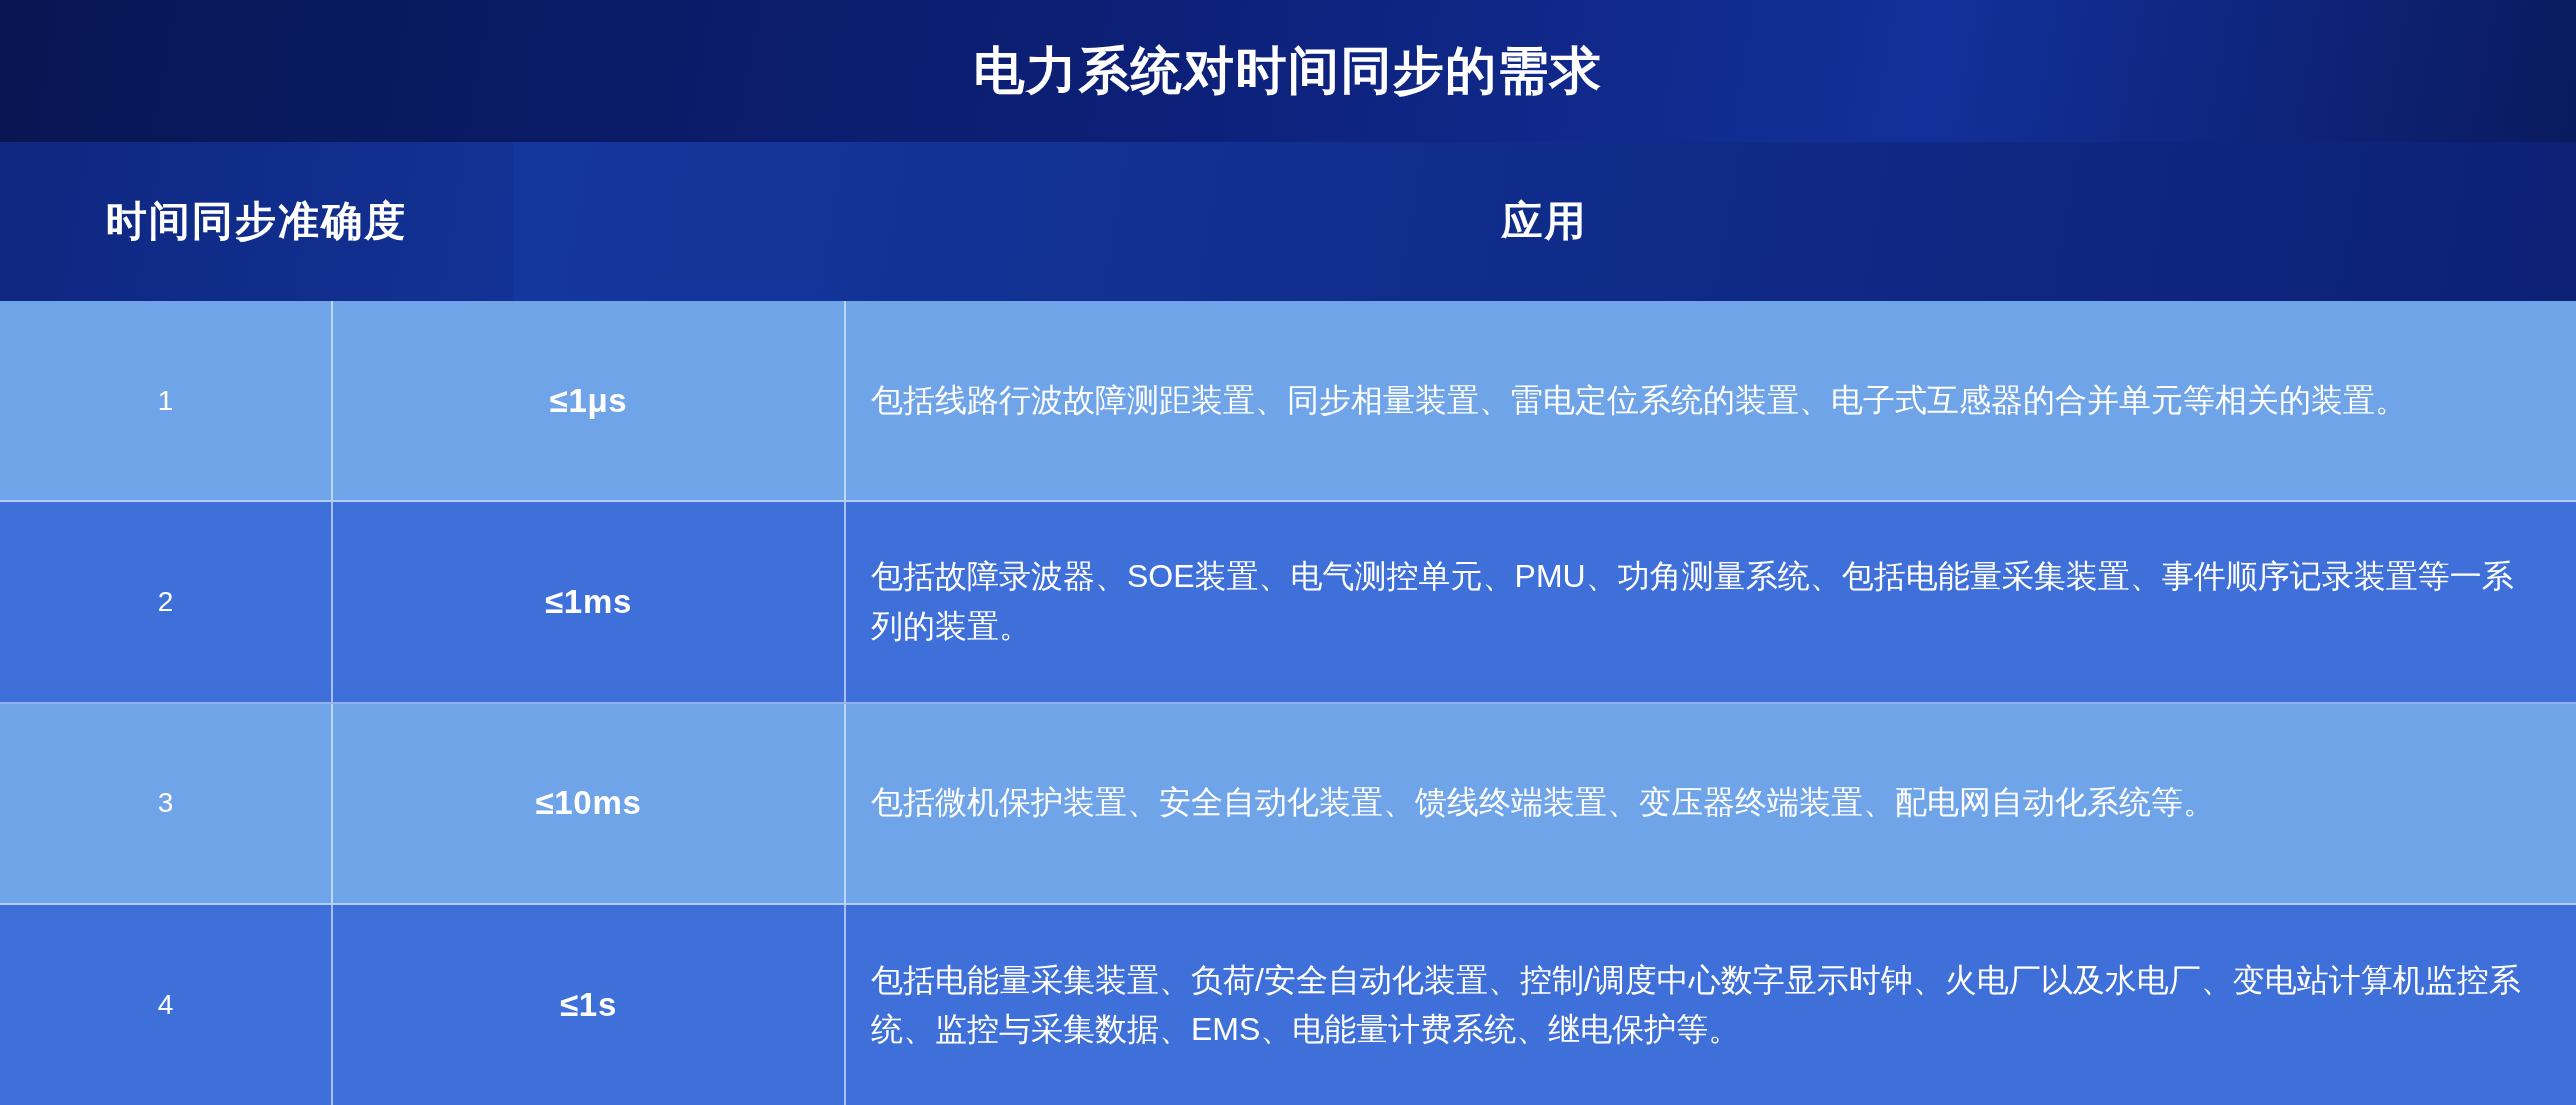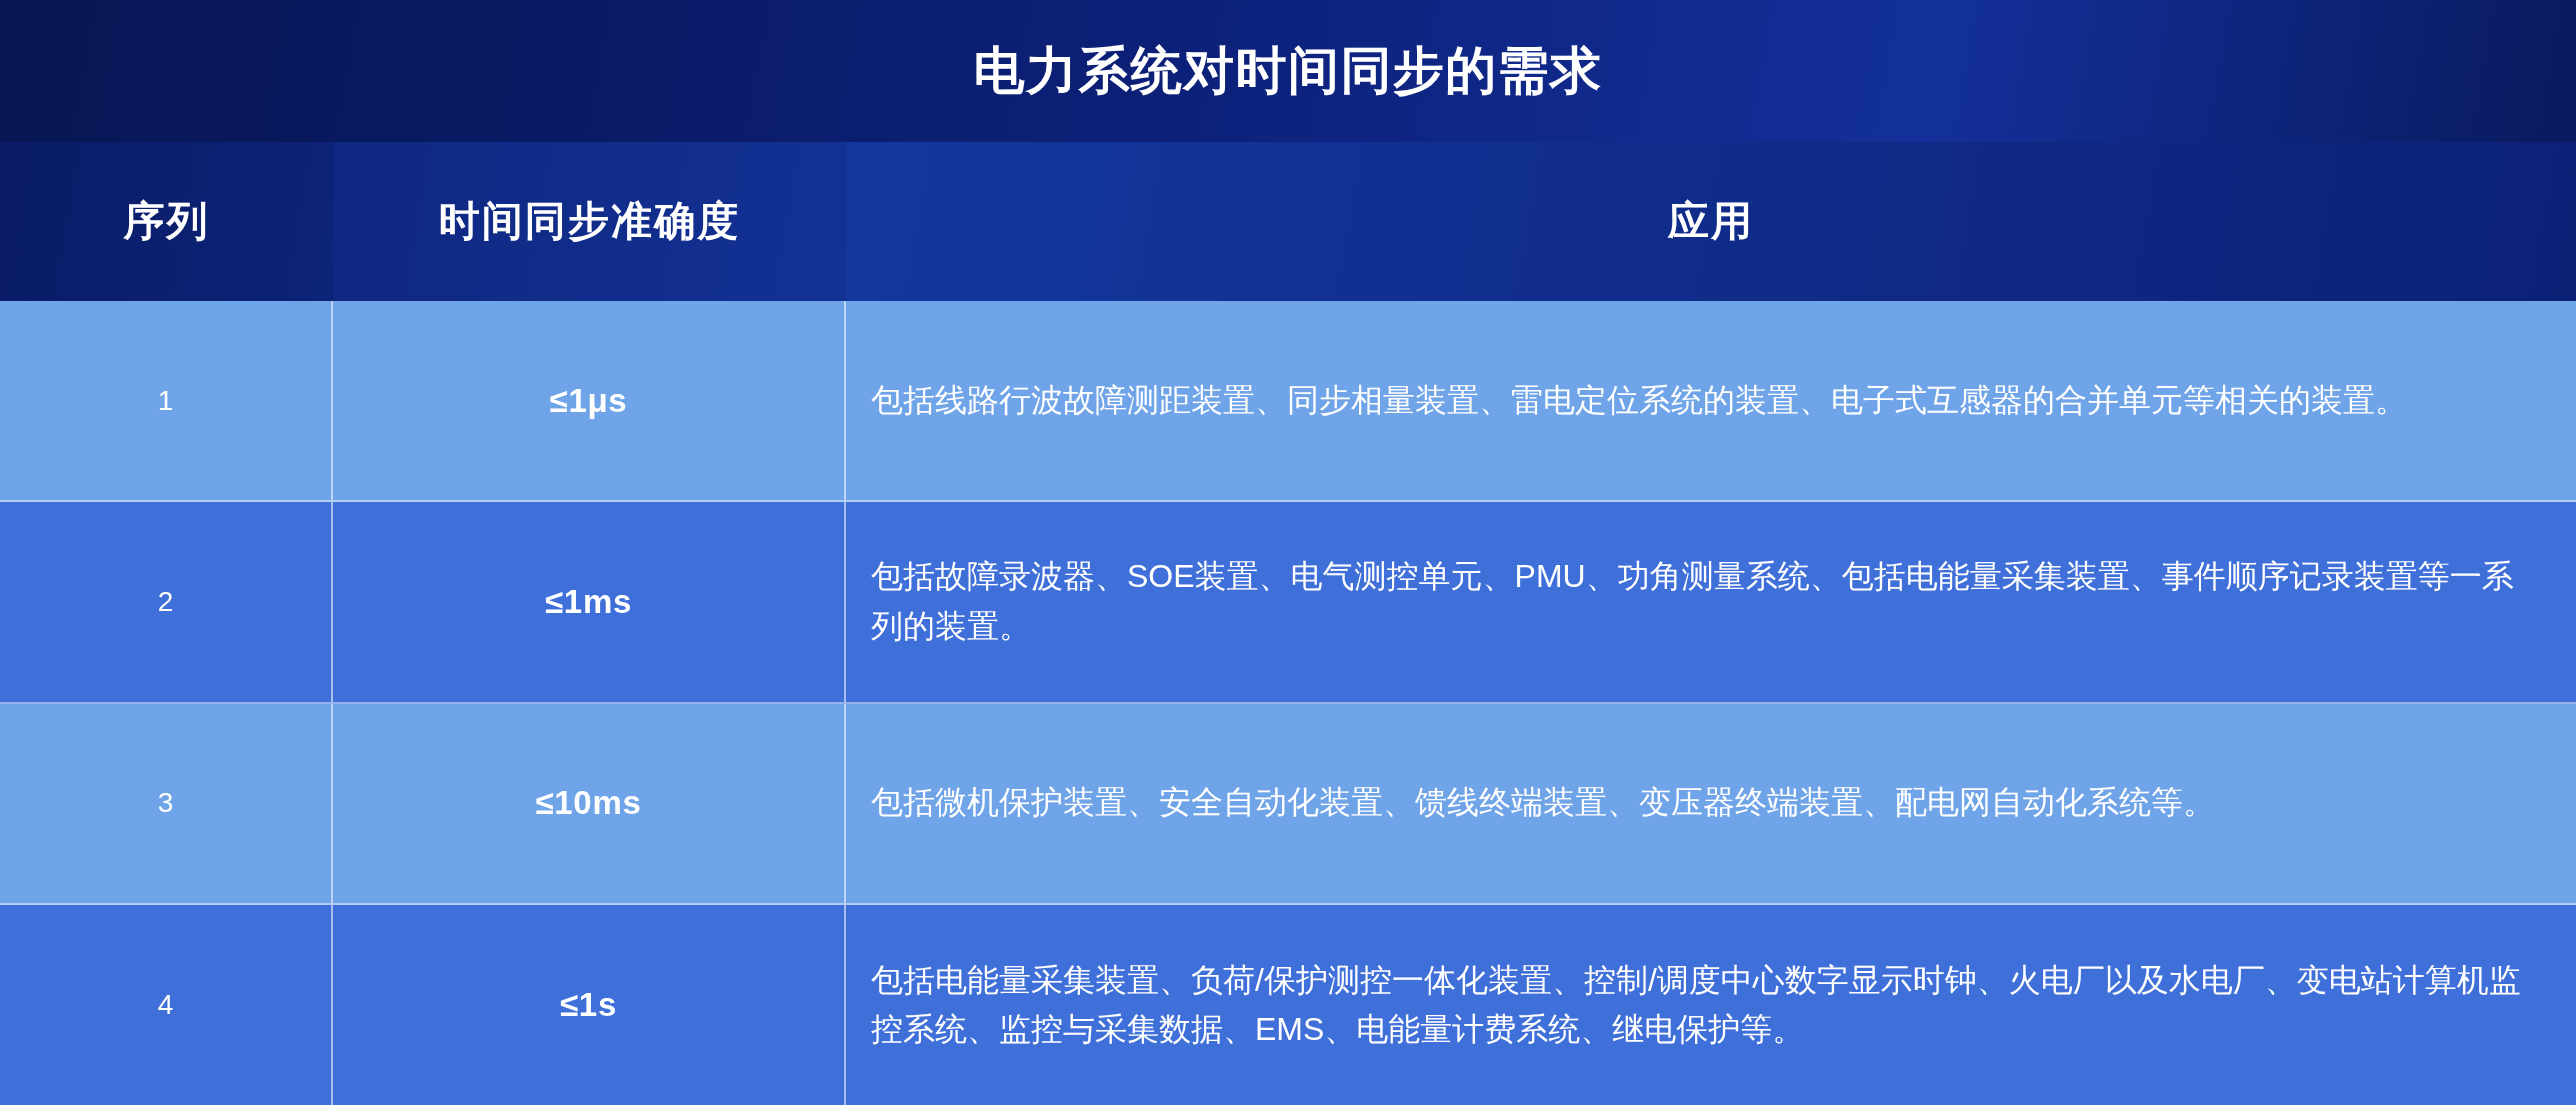--- a/index.html
+++ b/index.html
@@ -136,21 +136,20 @@
 
 <div class="poster">
 
   <div class="title-band">
     <div class="title-text">电力系统对时间同步的需求</div>
   </div>
 
   <div class="table">
 
     <div class="row head-row">
-      <div class="cell c-seq">序列</div>
       <div class="cell c-acc">时间同步准确度</div>
       <div class="cell c-app">应用</div>
     </div>
 
     <div class="row body-row light">
       <div class="cell c-seq">
         <span class="seq-num">1</span>
       </div>
       <div class="cell c-acc">
         <span class="acc-val">≤1μs</span>
@@ -185,19 +184,19 @@
     </div>
 
     <div class="row body-row dark">
       <div class="cell c-seq">
         <span class="seq-num">4</span>
       </div>
       <div class="cell c-acc">
         <span class="acc-val">≤1s</span>
       </div>
       <div class="cell c-app">
-        <span class="app-text">包括电能量采集装置、负荷/保护测控一体化装置、控制/调度中心数字显示时钟、火电厂以及水电厂、变电站计算机监控系统、监控与采集数据、EMS、电能量计费系统、继电保护等。</span>
+        <span class="app-text">包括电能量采集装置、负荷/安全自动化装置、控制/调度中心数字显示时钟、火电厂以及水电厂、变电站计算机监控系统、监控与采集数据、EMS、电能量计费系统、继电保护等。</span>
       </div>
     </div>
 
   </div>
 </div>
 
 
 </body></html>

